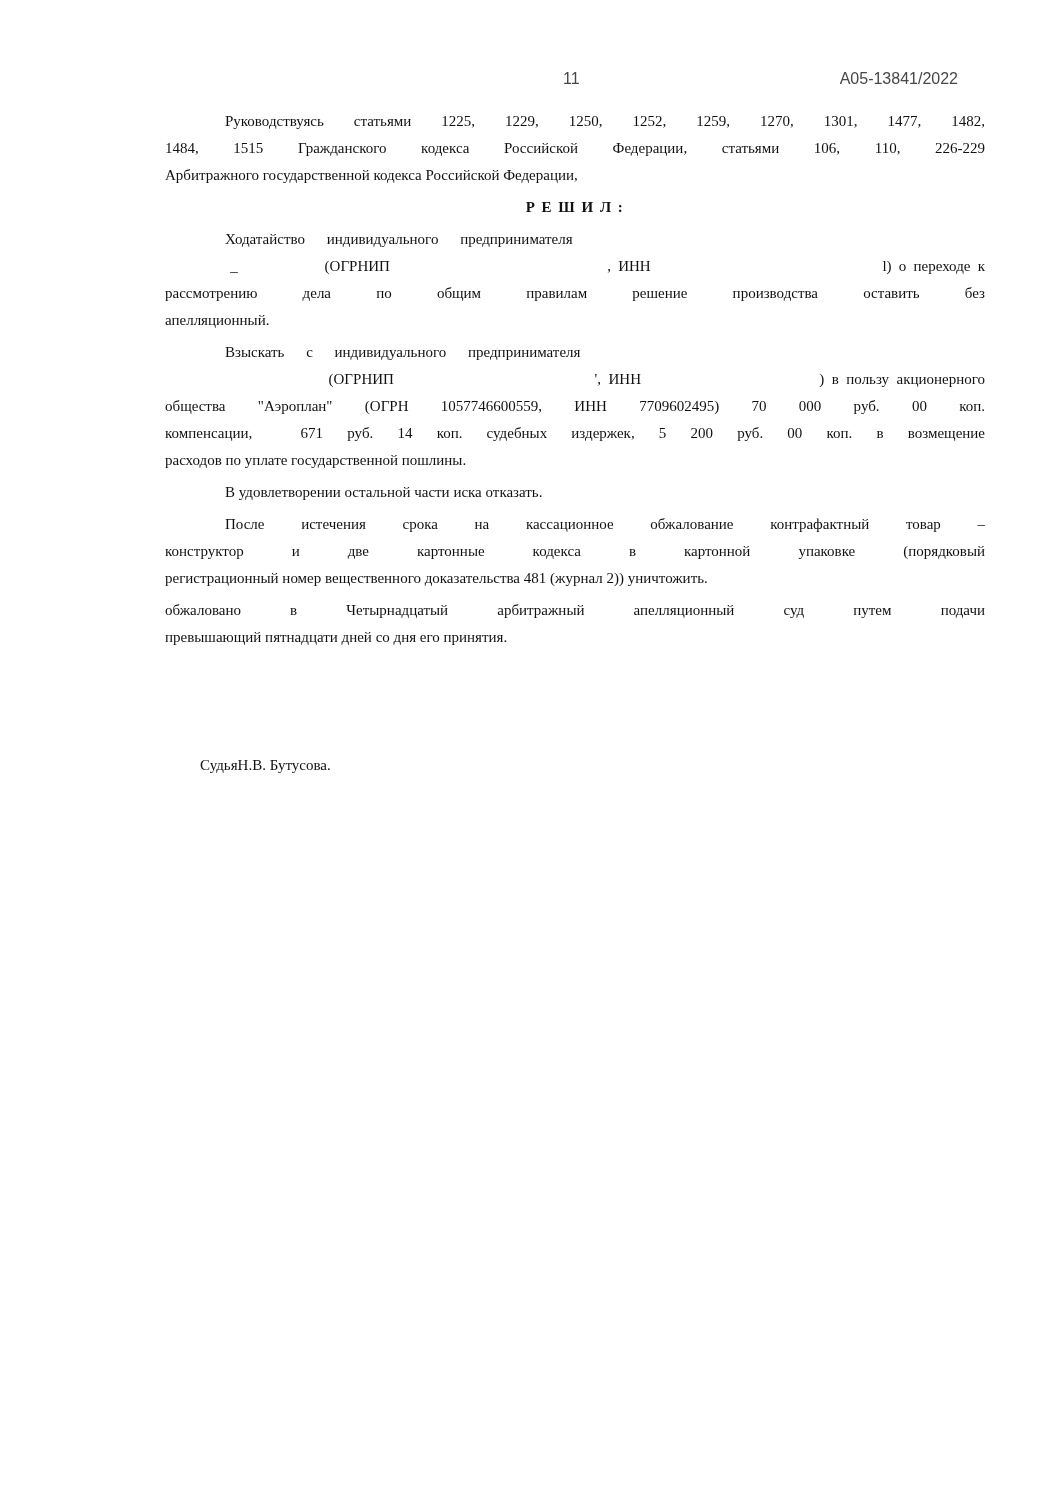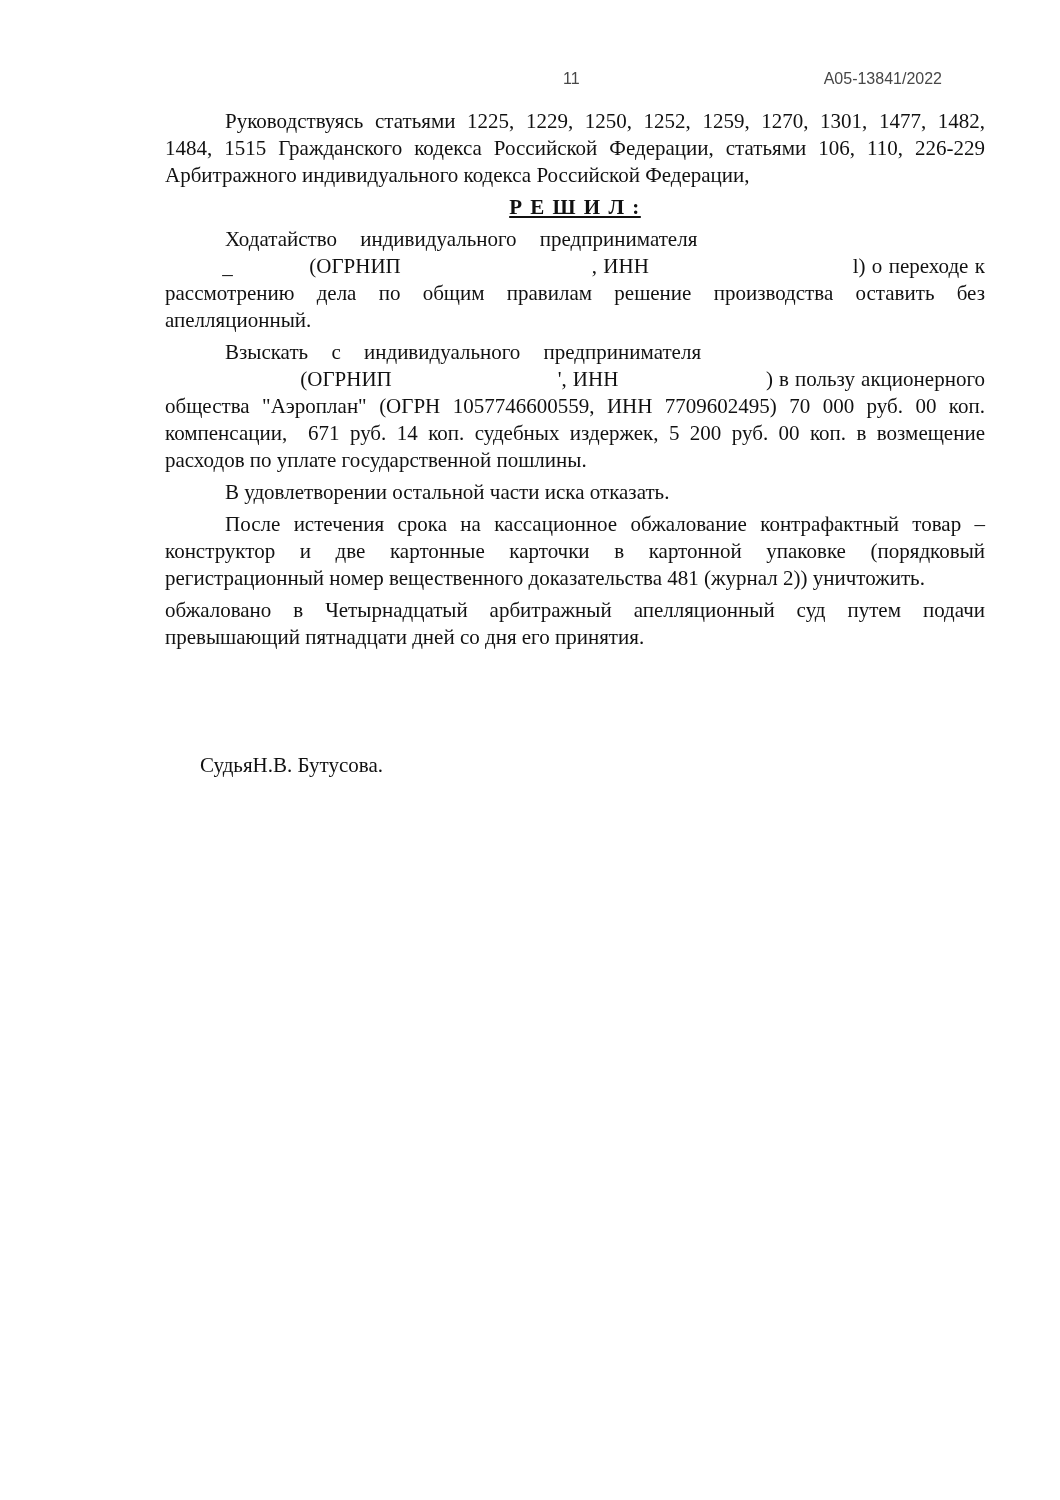--- a/index.html
+++ b/index.html
@@ -17,40 +17,39 @@
     overflow: hidden;
   }
   .hdr-num, .hdr-case {
     position: absolute;
     top: 70px;
     font-family: "Liberation Sans", sans-serif;
     font-size: 16px;
     color: #474747;
   }
   .hdr-num { left: 563px; }
-  .hdr-case { right: 118px; margin-left: 43px; }
+  .hdr-case { right: 102px; margin-left: 43px; }
   .content {
     position: absolute;
     left: 165px;
     right: 75px;
     top: 108px;
-    font-size: 21px;
+    font-size: 15px;
     line-height: 27px;
   }
   .para { margin: 0 0 5px 0; }
   .line { min-height: 27px; }
   .jl { text-align: justify; text-align-last: justify; }
   .ll { text-align: left; text-align-last: left; }
   .ind { text-indent: 60px; }
   .wide { word-spacing: 18px; }
   .heading {
     text-align: center;
     font-weight: bold;
     letter-spacing: 1.5px;
-    text-decoration: underline;
   }
   .signature {
     display: flex;
     justify-content: flex-start;
     margin-top: 101px;
     padding-left: 35px;
     padding-right: 8px;
   }
 </style>
 </head>
@@ -59,21 +58,21 @@
 <div class="page">
 
   <div class="hdr-num">11</div>
   <div class="hdr-case">А05-13841/2022</div>
 
   <div class="content">
 
     <div class="para">
       <div class="line jl ind">Руководствуясь статьями 1225, 1229, 1250, 1252, 1259, 1270, 1301, 1477, 1482,</div>
       <div class="line jl">1484, 1515 Гражданского кодекса Российской Федерации, статьями 106, 110, 226-229</div>
-      <div class="line ll">Арбитражного индивидуального кодекса Российской Федерации,</div>
+      <div class="line ll">Арбитражного государственной кодекса Российской Федерации,</div>
     </div>
 
     <div class="para heading">Р Е Ш И Л :</div>
 
     <div class="para">
       <div class="line ll ind wide">Ходатайство индивидуального предпринимателя</div>
       <div class="line jl">&nbsp;&nbsp;&nbsp;&nbsp;&nbsp;&nbsp;&nbsp;&nbsp;&nbsp;_&nbsp;&nbsp;&nbsp;&nbsp;&nbsp;&nbsp;&nbsp;&nbsp;&nbsp;&nbsp;&nbsp;&nbsp;(ОГРНИП&nbsp;&nbsp;&nbsp;&nbsp;&nbsp;&nbsp;&nbsp;&nbsp;&nbsp;&nbsp;&nbsp;&nbsp;&nbsp;&nbsp;&nbsp;&nbsp;&nbsp;&nbsp;&nbsp;&nbsp;&nbsp;&nbsp;&nbsp;&nbsp;&nbsp;&nbsp;&nbsp;&nbsp;&nbsp;&nbsp;, ИНН&nbsp;&nbsp;&nbsp;&nbsp;&nbsp;&nbsp;&nbsp;&nbsp;&nbsp;&nbsp;&nbsp;&nbsp;&nbsp;&nbsp;&nbsp;&nbsp;&nbsp;&nbsp;&nbsp;&nbsp;&nbsp;&nbsp;&nbsp;&nbsp;&nbsp;&nbsp;&nbsp;&nbsp;&nbsp;&nbsp;&nbsp;&nbsp;l) о переходе к</div>
       <div class="line jl">рассмотрению дела по общим правилам решение производства оставить без</div>
       <div class="line ll">апелляционный.</div>
     </div>
@@ -85,21 +84,21 @@
       <div class="line jl">компенсации, &nbsp;671 руб. 14 коп. судебных издержек, 5&nbsp;200 руб. 00 коп. в возмещение</div>
       <div class="line ll">расходов по уплате государственной пошлины.</div>
     </div>
 
     <div class="para">
       <div class="line ll ind">В удовлетворении остальной части иска отказать.</div>
     </div>
 
     <div class="para">
       <div class="line jl ind">После истечения срока на кассационное обжалование контрафактный товар –</div>
-      <div class="line jl">конструктор и две картонные карточки в картонной упаковке (порядковый</div>
+      <div class="line jl">конструктор и две картонные кодекса в картонной упаковке (порядковый</div>
       <div class="line ll">регистрационный номер вещественного доказательства 481 (журнал 2)) уничтожить.</div>
     </div>
 
     <div class="para">
       <div class="line jl">обжаловано в Четырнадцатый арбитражный апелляционный суд путем подачи</div>
       <div class="line ll">превышающий пятнадцати дней со дня его принятия.</div>
     </div>
 
     <div class="signature">
       <span>Судья</span>

